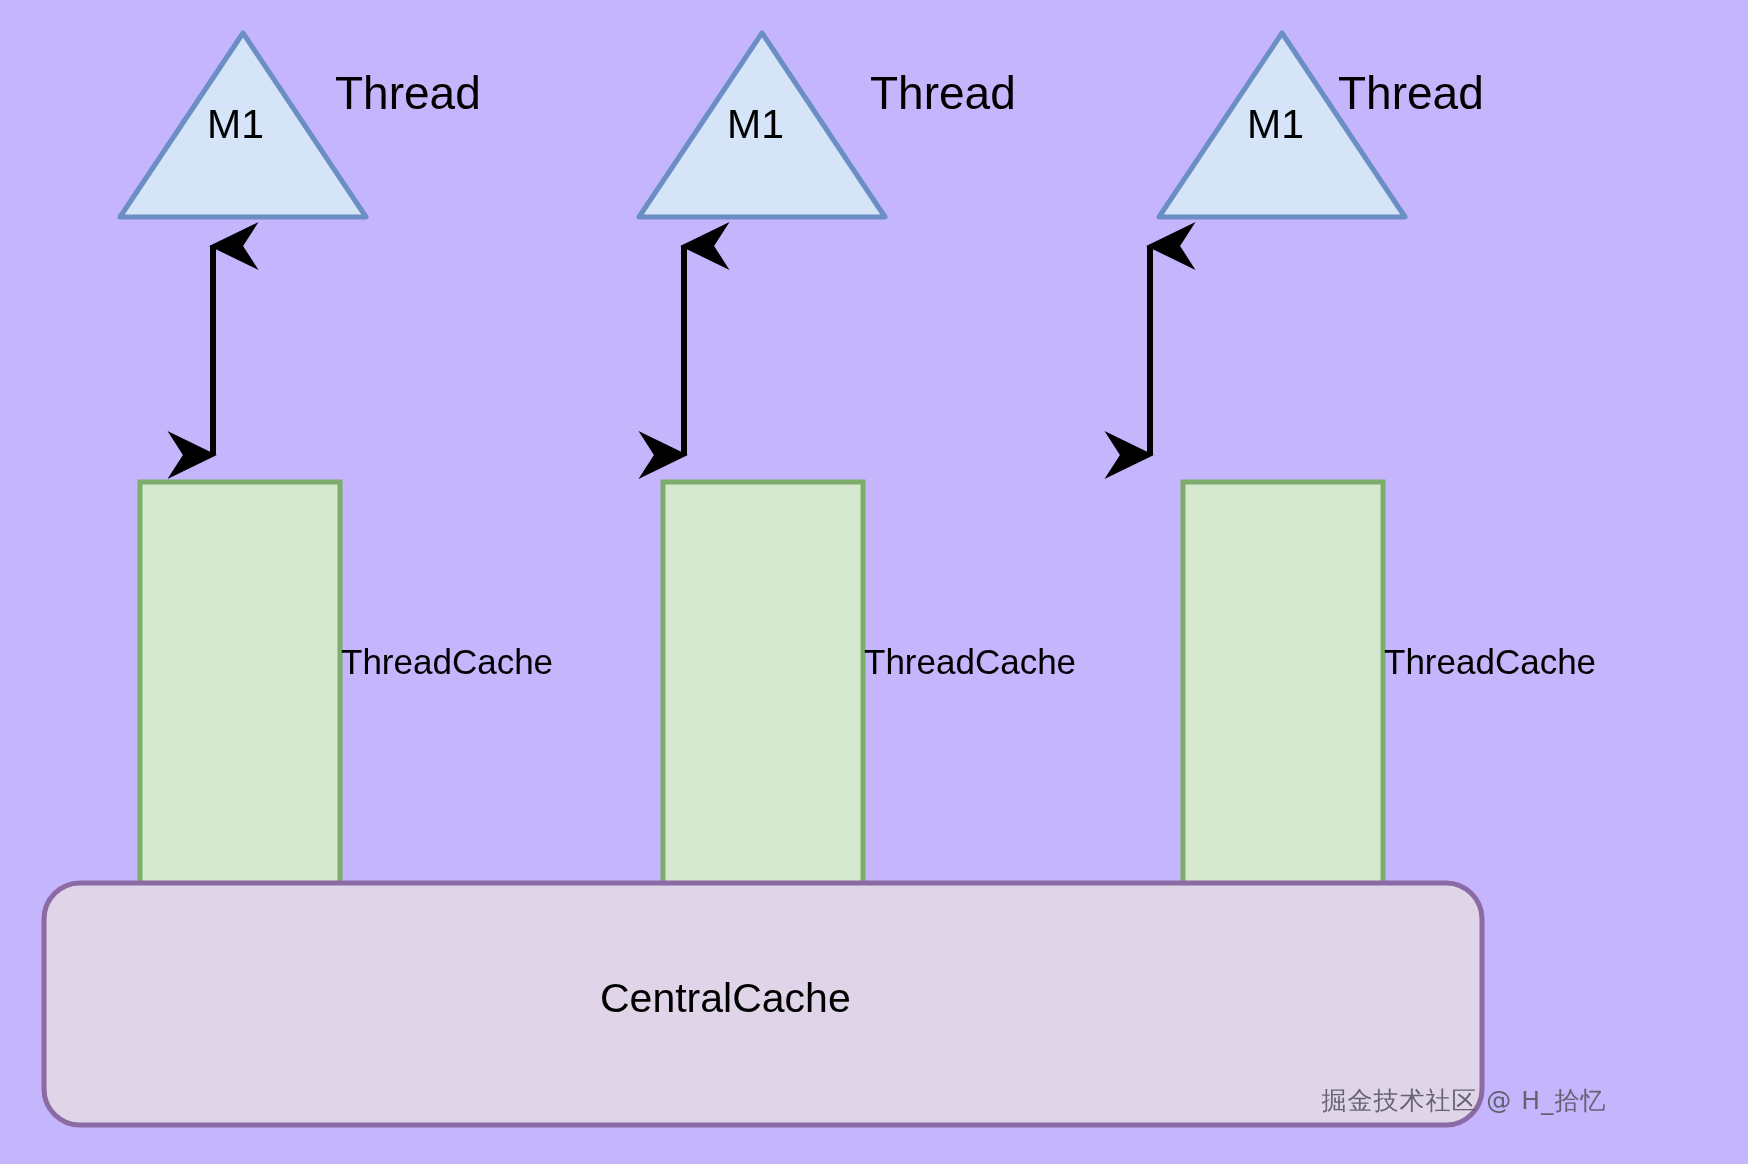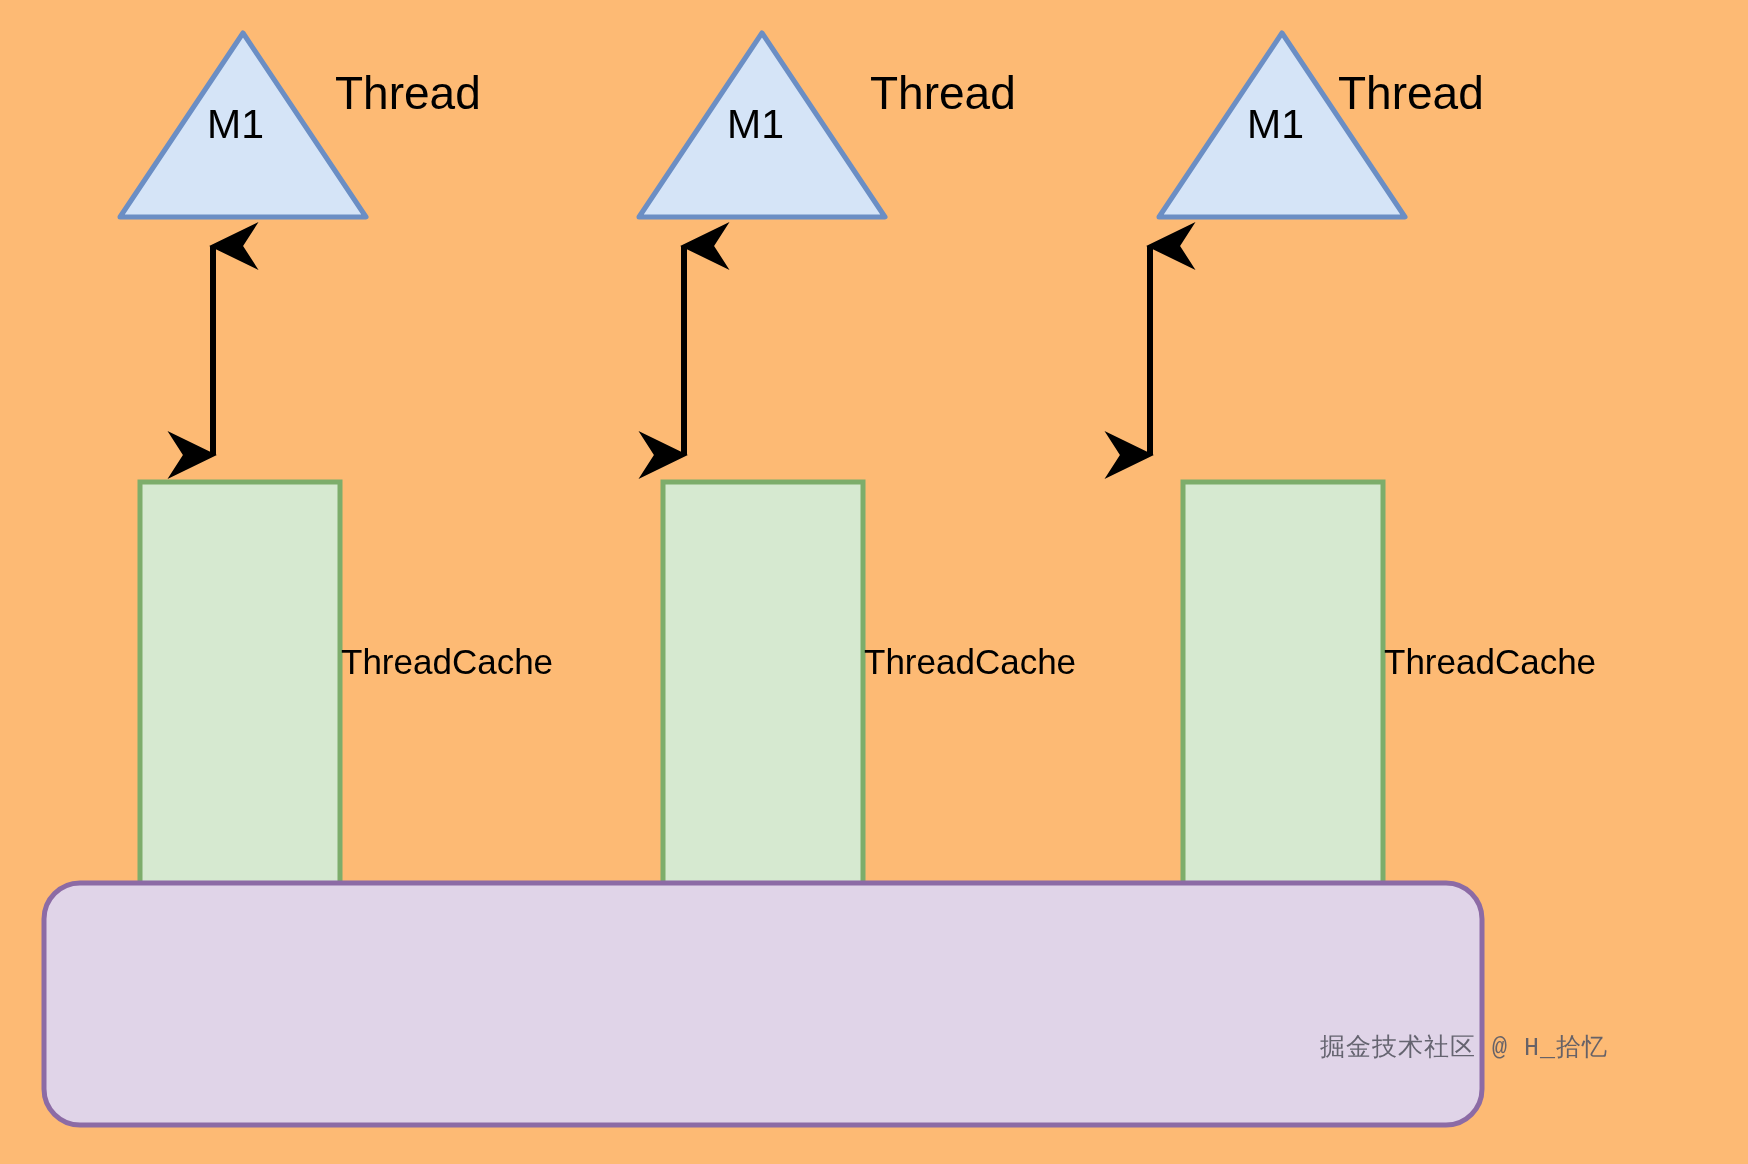--- a/index.html
+++ b/index.html
@@ -8,21 +8,21 @@
     padding: 0;
     background: #ffffff;
   }
   body {
     font-family: "Liberation Sans", "DejaVu Sans", sans-serif;
   }
   #canvas {
     position: relative;
     width: 1748px;
     height: 1164px;
-    background: #fdba74;
+    background: #c4b5fd;
     overflow: hidden;
   }
   #diagram-svg {
     position: absolute;
     left: 0;
     top: 0;
     width: 1748px;
     height: 1164px;
     display: block;
   }
@@ -97,16 +97,17 @@
   <div class="label node-label" style="left:727px; top:104px;">M1</div>
   <div class="label thread-label" style="left:870px; top:70px;">Thread</div>
 
   <div class="label node-label" style="left:1247px; top:104px;">M1</div>
   <div class="label thread-label" style="left:1338px; top:70px;">Thread</div>
 
   <div class="label threadcache-label" style="left:341px; top:644px;">ThreadCache</div>
   <div class="label threadcache-label" style="left:864px; top:644px;">ThreadCache</div>
   <div class="label threadcache-label" style="left:1384px; top:644px;">ThreadCache</div>
 
+  <div class="label central-label" style="left:600px; top:978px;">CentralCache</div>
 
-  <div class="watermark" style="left:1464px; top:1030px; transform:translateX(-50%);font-family:Liberation Mono, monospace;">掘金技术社区 @ H_拾忆</div>
+  <div class="watermark" style="left:1464px; top:1084px; transform:translateX(-50%);">掘金技术社区 @ H_拾忆</div>
 
 </div>
 
 </body></html>

